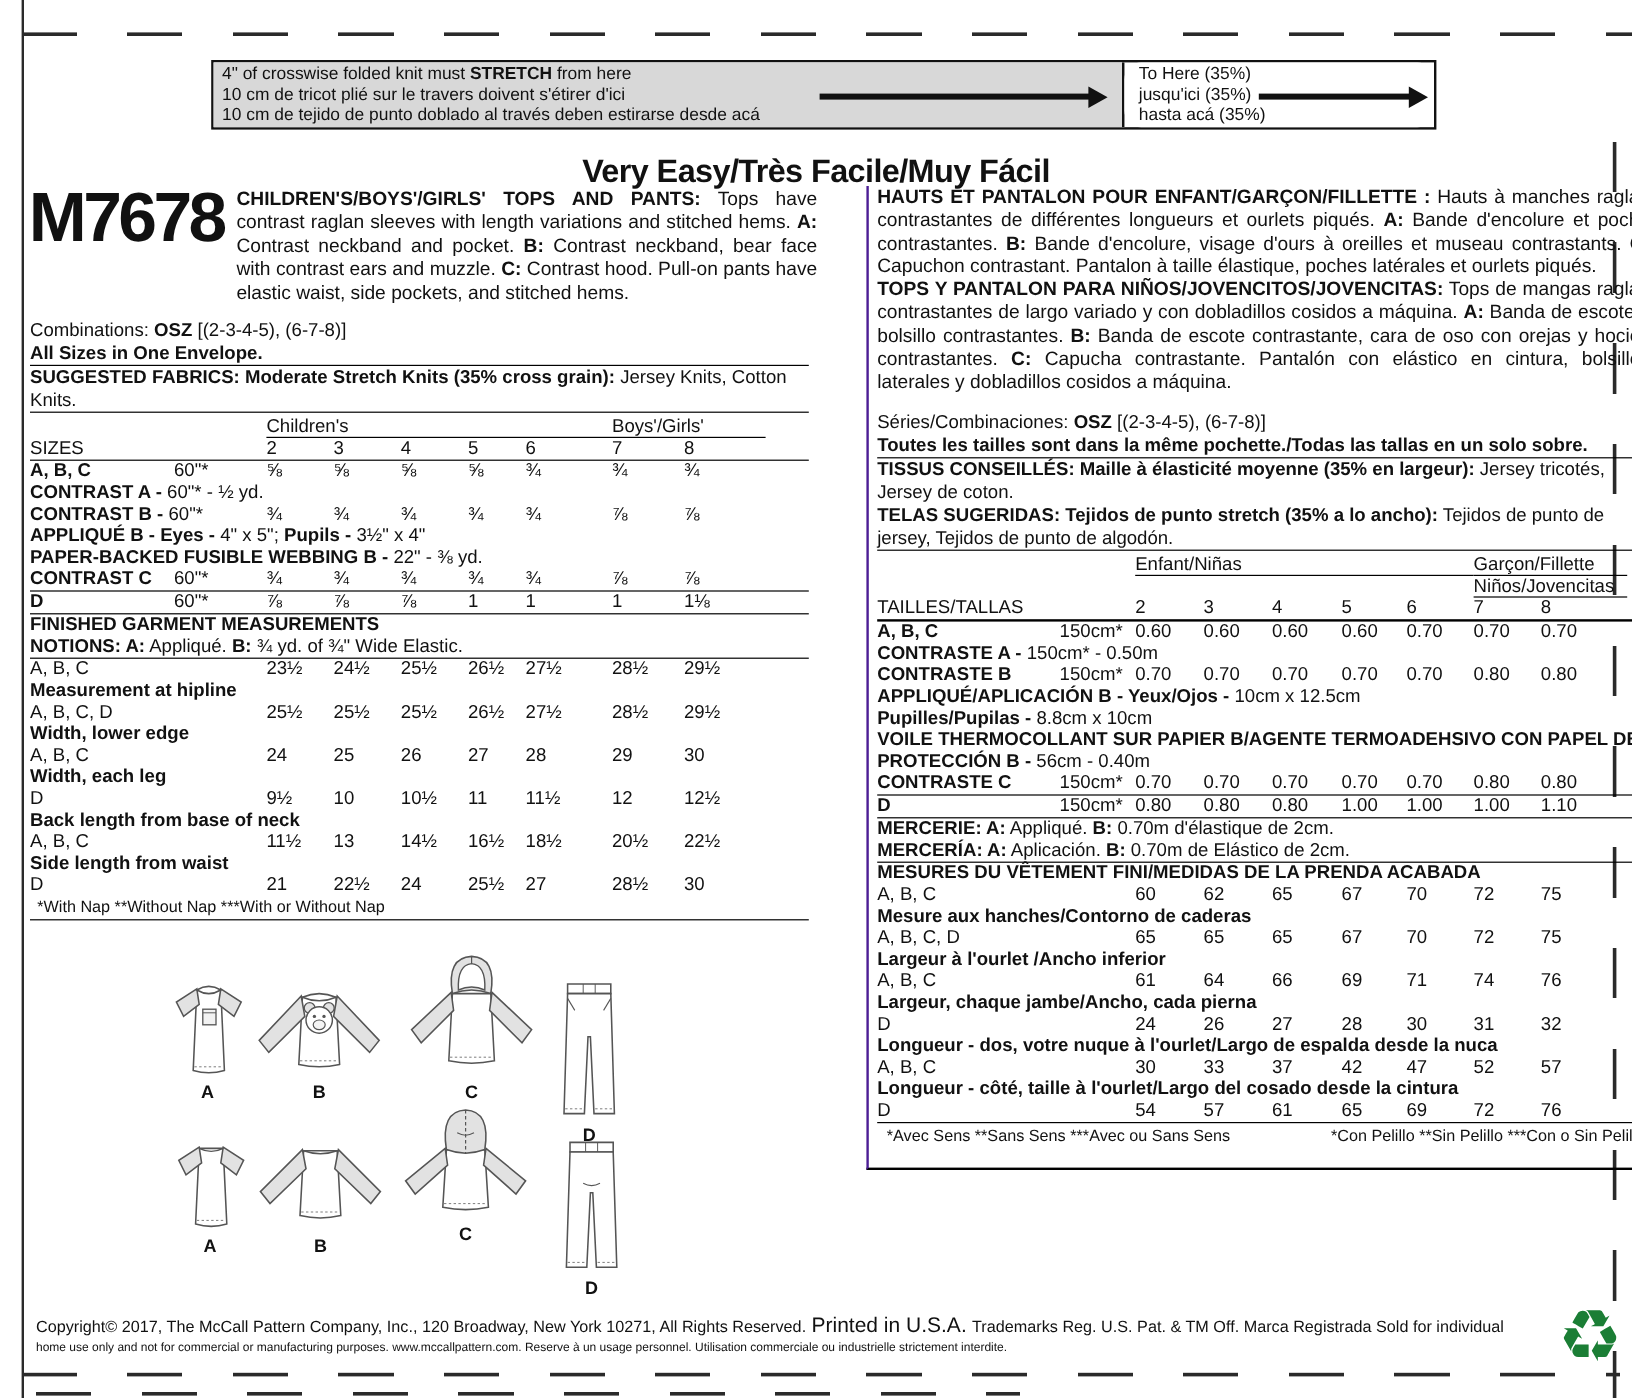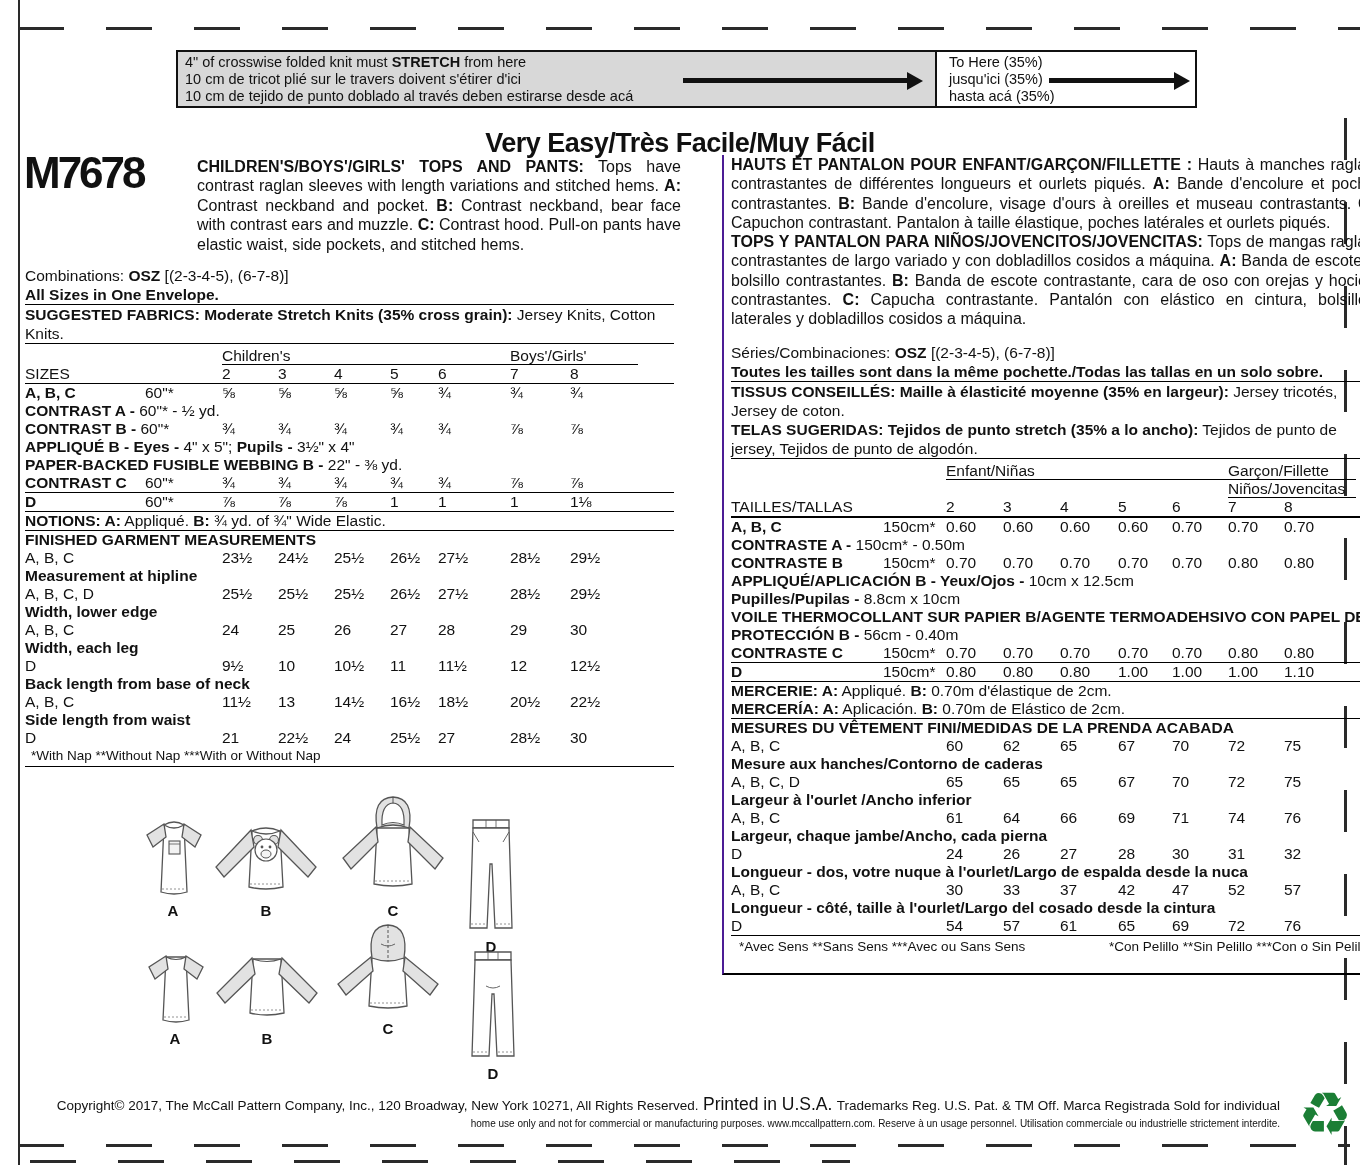--- a/index.html
+++ b/index.html
@@ -12,21 +12,21 @@
   .solid-v{position:absolute;width:2px;background:#2a2a2a;}
   
   .gauge{position:absolute;left:176px;top:50px;width:1021px;height:58px;border:2px solid #111;display:flex;box-sizing:border-box;}
   .gauge-left{position:relative;width:759px;background:#d8d8d8;border-right:2px solid #111;box-sizing:border-box;padding:2px 0 0 7px;}
   .gauge-right{position:relative;flex:1;background:#fff;padding:2px 0 0 12px;border-radius:14px;}
   .gauge-line{font-size:14.5px;line-height:17px;white-space:nowrap;}
   .arrow{position:absolute;height:5px;background:#111;}
   .arrow:after{content:"";position:absolute;right:-15px;top:-6.5px;border-left:16px solid #111;border-top:9px solid transparent;border-bottom:9px solid transparent;}
   
   .banner{position:absolute;left:0;right:0;top:128px;text-align:center;font-size:27px;font-weight:bold;letter-spacing:-.5px;}
-  .pattern-number{position:absolute;left:24px;top:148px;font-size:44px;font-weight:bold;letter-spacing:-3px;}
+  .pattern-number{position:absolute;left:24px;top:148px;font-size:58px;font-weight:bold;letter-spacing:-3px;}
   .desc-en{position:absolute;left:197px;top:157px;width:484px;font-size:16px;line-height:19.4px;text-align:justify;}
   
   .left-col{position:absolute;left:25px;top:266px;width:649px;font-size:15.5px;}
   .pline{line-height:19px;}
   .rule-b{border-bottom:1.5px solid #000;}
   .lgrid{display:grid;grid-template-columns:120px 77px 56px 56px 56px 48px 72px 60px 1fr;}
   .rgrid{display:grid;grid-template-columns:152px 63px 57px 57px 58px 54px 56px 56px 1fr;}
   .trow{line-height:18px;}
   .right-col .trow{line-height:18px;}
   .trow.rule{border-bottom:1.5px solid #000;}
@@ -43,21 +43,21 @@
   
   .right-col{position:absolute;left:722px;top:155px;width:657px;height:820px;border-left:2px solid #4c1d95;border-bottom:2.5px solid #000;box-sizing:border-box;padding:0 4px 0 7px;font-size:15.5px;overflow:hidden;}
   .para{font-size:16px;line-height:19.3px;text-align:justify;}
   .fn-row{display:flex;justify-content:space-between;font-size:13.5px;line-height:16px;padding:3px 4px 2px 8px;}
   
   .views{position:absolute;left:110px;top:788px;width:430px;height:305px;}
   .fig{position:absolute;}
   .fig svg{display:block;}
   .view-label{position:absolute;font-size:15px;font-weight:bold;transform:translateX(-50%);}
   
-  .footer{position:absolute;left:30px;width:1250px;top:1094px;text-align:right;}
+  .footer{position:absolute;left:30px;width:1250px;top:1094px;text-align:left;}
   .f-small{font-size:13.5px;}
   .f-big{font-size:17.5px;}
   .f-line2{font-size:10px;margin-top:3px;}
   .recycle{position:absolute;right:8px;top:1084px;font-size:60px;line-height:60px;color:#1b7e35;font-family:"DejaVu Sans",sans-serif;}
 </style>
 </head>
 <body>
 
 <div class="page">
 
@@ -151,25 +151,25 @@
           <div class="cell lab"><b>D</b></div>
           <div class="cell wid">60"*</div>
           <div class="cell val">⅞</div>
           <div class="cell val">⅞</div>
           <div class="cell val">⅞</div>
           <div class="cell val">1</div>
           <div class="cell val">1</div>
           <div class="cell val">1</div>
           <div class="cell val">1⅛</div>
         </div>
+        <div class="trow lgrid">
+          <div class="cell full"><b>FINISHED GARMENT MEASUREMENTS</b></div>
+        </div>
         <div class="trow lgrid rule">
           <div class="cell full"><b>NOTIONS: </b><b>A:</b><span> Appliqué. </span><b>B:</b><span> ¾ yd. of ¾" Wide Elastic.</span></div>
-        </div>
-        <div class="trow lgrid">
-          <div class="cell full"><b>FINISHED GARMENT MEASUREMENTS</b></div>
         </div>
         <div class="trow lgrid">
           <div class="cell lab lab2"><span>A, B, C</span></div>
           <div class="cell val">23½</div>
           <div class="cell val">24½</div>
           <div class="cell val">25½</div>
           <div class="cell val">26½</div>
           <div class="cell val">27½</div>
           <div class="cell val">28½</div>
           <div class="cell val">29½</div>

